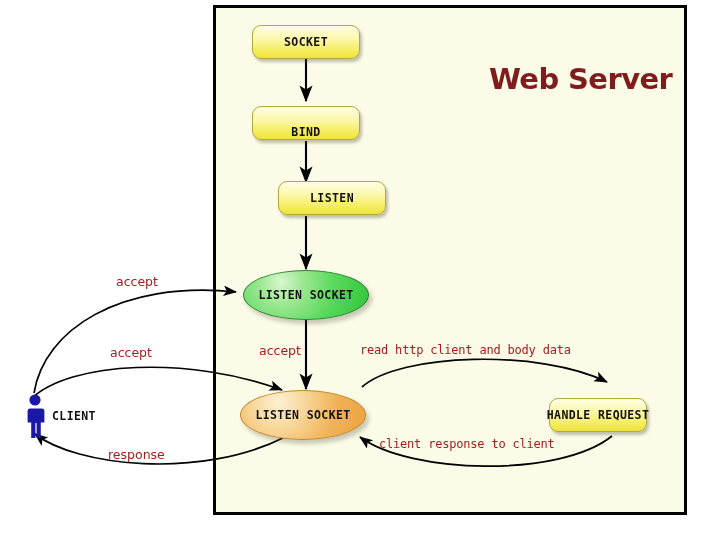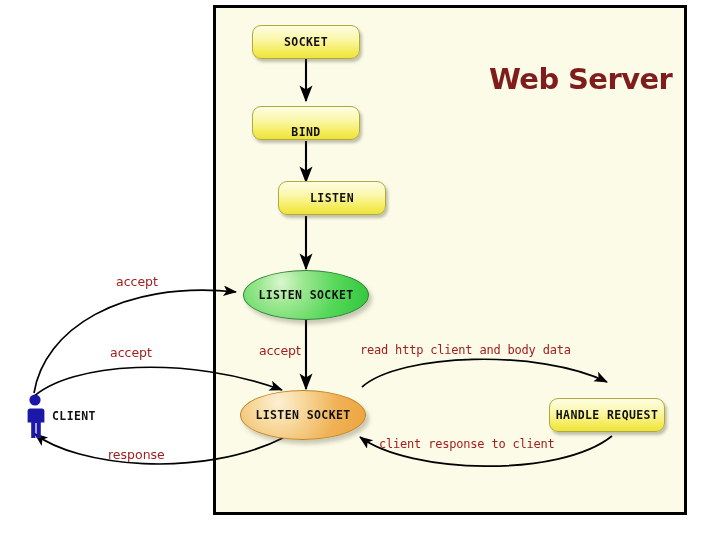--- a/index.html
+++ b/index.html
@@ -67,21 +67,21 @@
 
   
   .rect-node {
     width: 108px;
     height: 34px;
     border: 1px solid #b0a93c;
     border-radius: 9px;
     background: linear-gradient(to bottom, #fdfde4 0%, #fbf7a8 42%, #f4ec5c 78%, #eee33c 100%);
     box-shadow: 2px 3px 3px rgba(80,80,60,0.35);
   }
-  #node-handle-request { width: 116px; justify-content: center; }
+  #node-handle-request { width: 98px; justify-content: center; }
 
   
   .ellipse-node {
     width: 126px;
     height: 50px;
     border-radius: 50%;
     box-shadow: 3px 4px 4px rgba(80,80,60,0.30);
   }
   #node-listen-socket {
     border: 1px solid #2f7f37;

